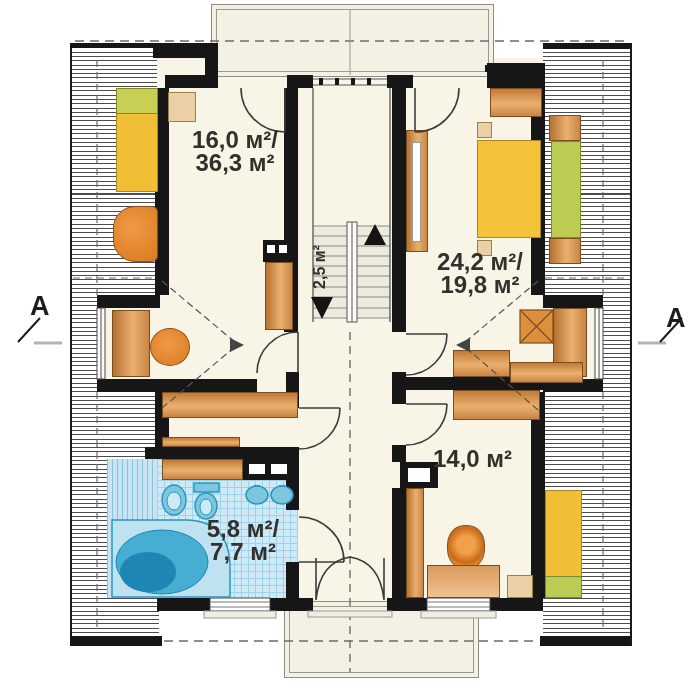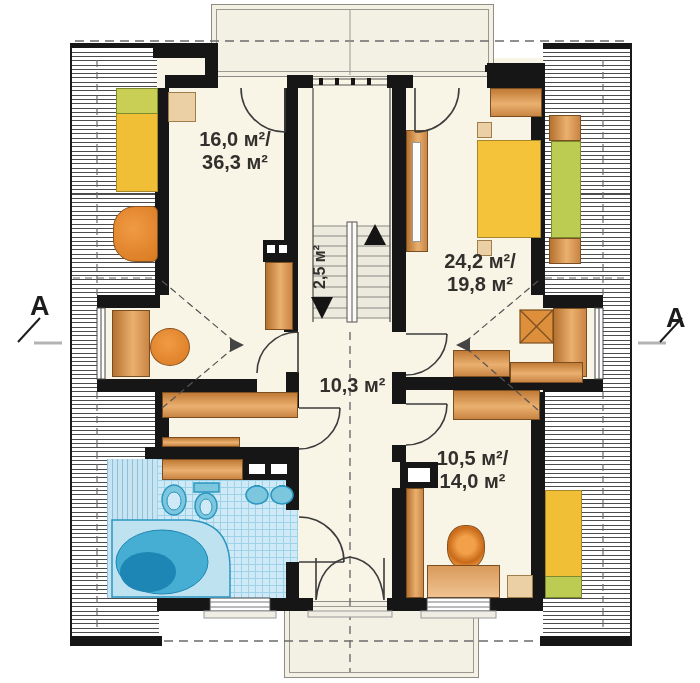--- a/index.html
+++ b/index.html
@@ -18,21 +18,21 @@
   .tan{position:absolute;background:#ead0a4;border:1px solid #a07e4c;box-sizing:border-box;}
   .bed-y{position:absolute;background:#f0bf35;border:1px solid #a8862a;box-sizing:border-box;}
   .green{position:absolute;background:#bccb51;border:1px solid #7e8a2e;box-sizing:border-box;}
   .chair{position:absolute;background:radial-gradient(circle at 45% 40%,#f09a45,#d97a20);
          border:1px solid #8a5220;box-sizing:border-box;}
   .tiles-main{position:absolute;background-color:#cfeaf6;
       background-image:repeating-linear-gradient(to right,#9ed2e8 0 1px,transparent 1px 7px),
                        repeating-linear-gradient(to bottom,#9ed2e8 0 1px,transparent 1px 7px);}
   .tiles-side{position:absolute;background-color:#c6e4f1;
       background-image:repeating-linear-gradient(to right,#8fc0d8 0 1px,transparent 1px 5px);}
-  .lbl{position:absolute;color:#32302c;font-weight:bold;font-size:20px;line-height:23px;
+  .lbl{position:absolute;color:#32302c;font-weight:bold;font-size:24px;line-height:23px;
        text-align:center;white-space:nowrap;}
   .lbl-sm{font-size:19px;}
   .a-mark{position:absolute;color:#1c1c1c;font-weight:bold;font-size:27px;}
   svg{position:absolute;left:0;top:0;}
 </style>
 </head>
 <body>
 
 <div id="canvas">
 
@@ -204,22 +204,24 @@
   </svg>
 
   <div class="lbl" style="left:175px;top:128px;width:120px;">
     <div>16,0 м²/</div>
     <div>36,3 м²</div>
   </div>
   <div class="lbl" style="left:420px;top:250px;width:120px;">
     <div>24,2 м²/</div>
     <div>19,8 м²</div>
   </div>
-  <div class="lbl" style="left:300px;top:374px;width:105px;">10,3 м²</div>
+  <div class="lbl" style="left:183px;top:517px;width:120px;">
+    <div>5,8 м²/</div>
+    <div>7,7 м²</div>
+  </div>
   <div class="lbl" style="left:415px;top:447px;width:115px;">
-    <div>10,5 м²/</div>
     <div>14,0 м²</div>
   </div>
   <div class="lbl" style="left:287px;top:258px;width:60px;height:18px;font-size:16px;transform:rotate(-90deg);">2,5 м²</div>
   <div class="a-mark" style="left:30px;top:291px;">A</div>
   <div class="a-mark" style="left:666px;top:303px;">A</div>
 
 </div>
 
 </body></html>

